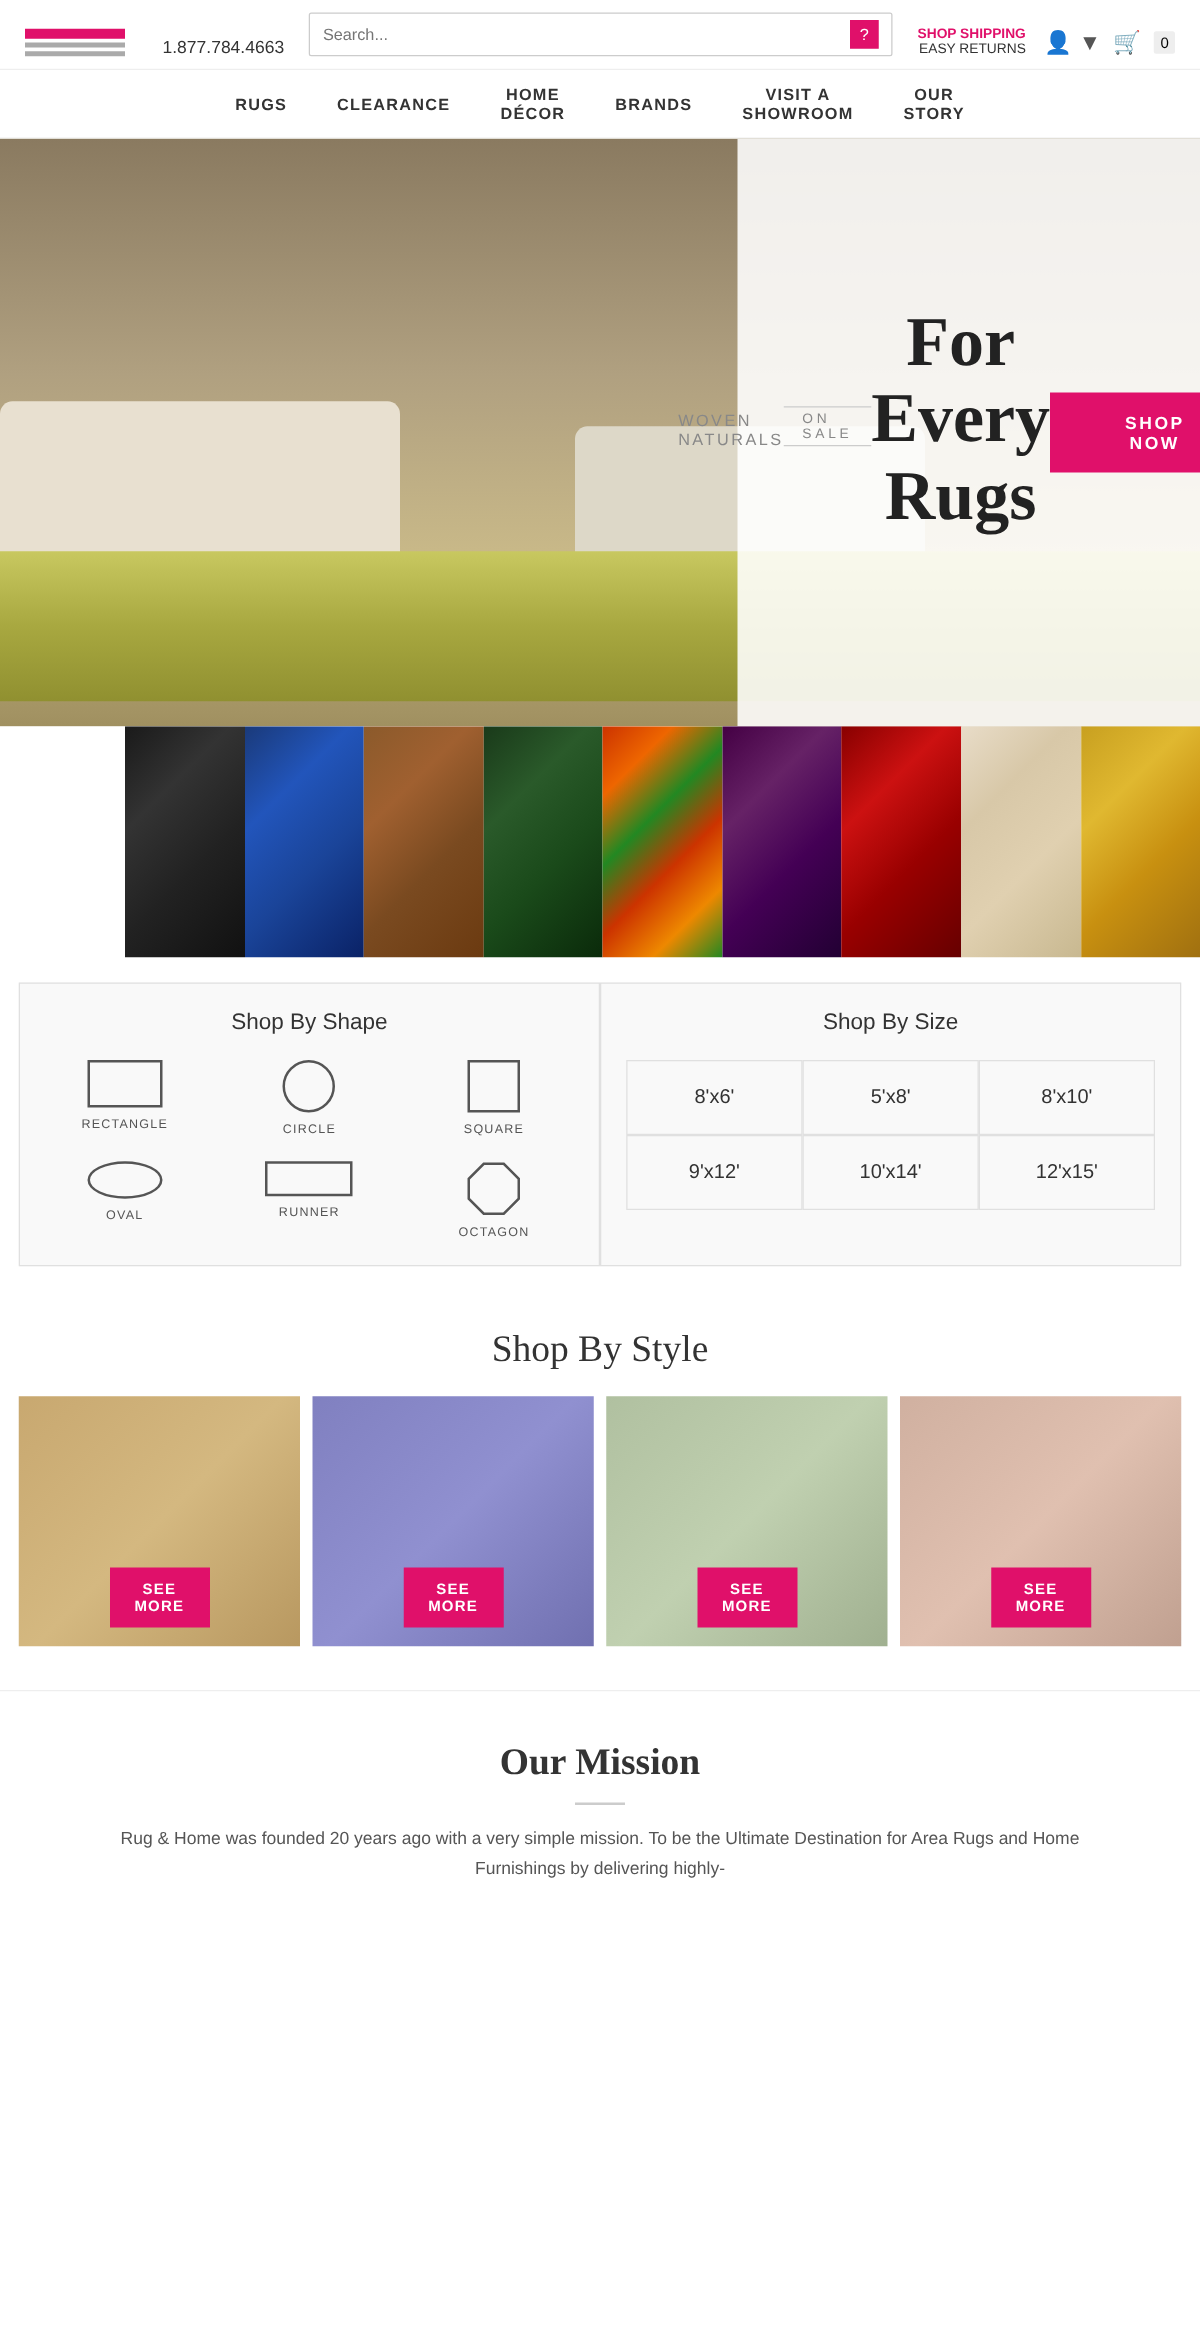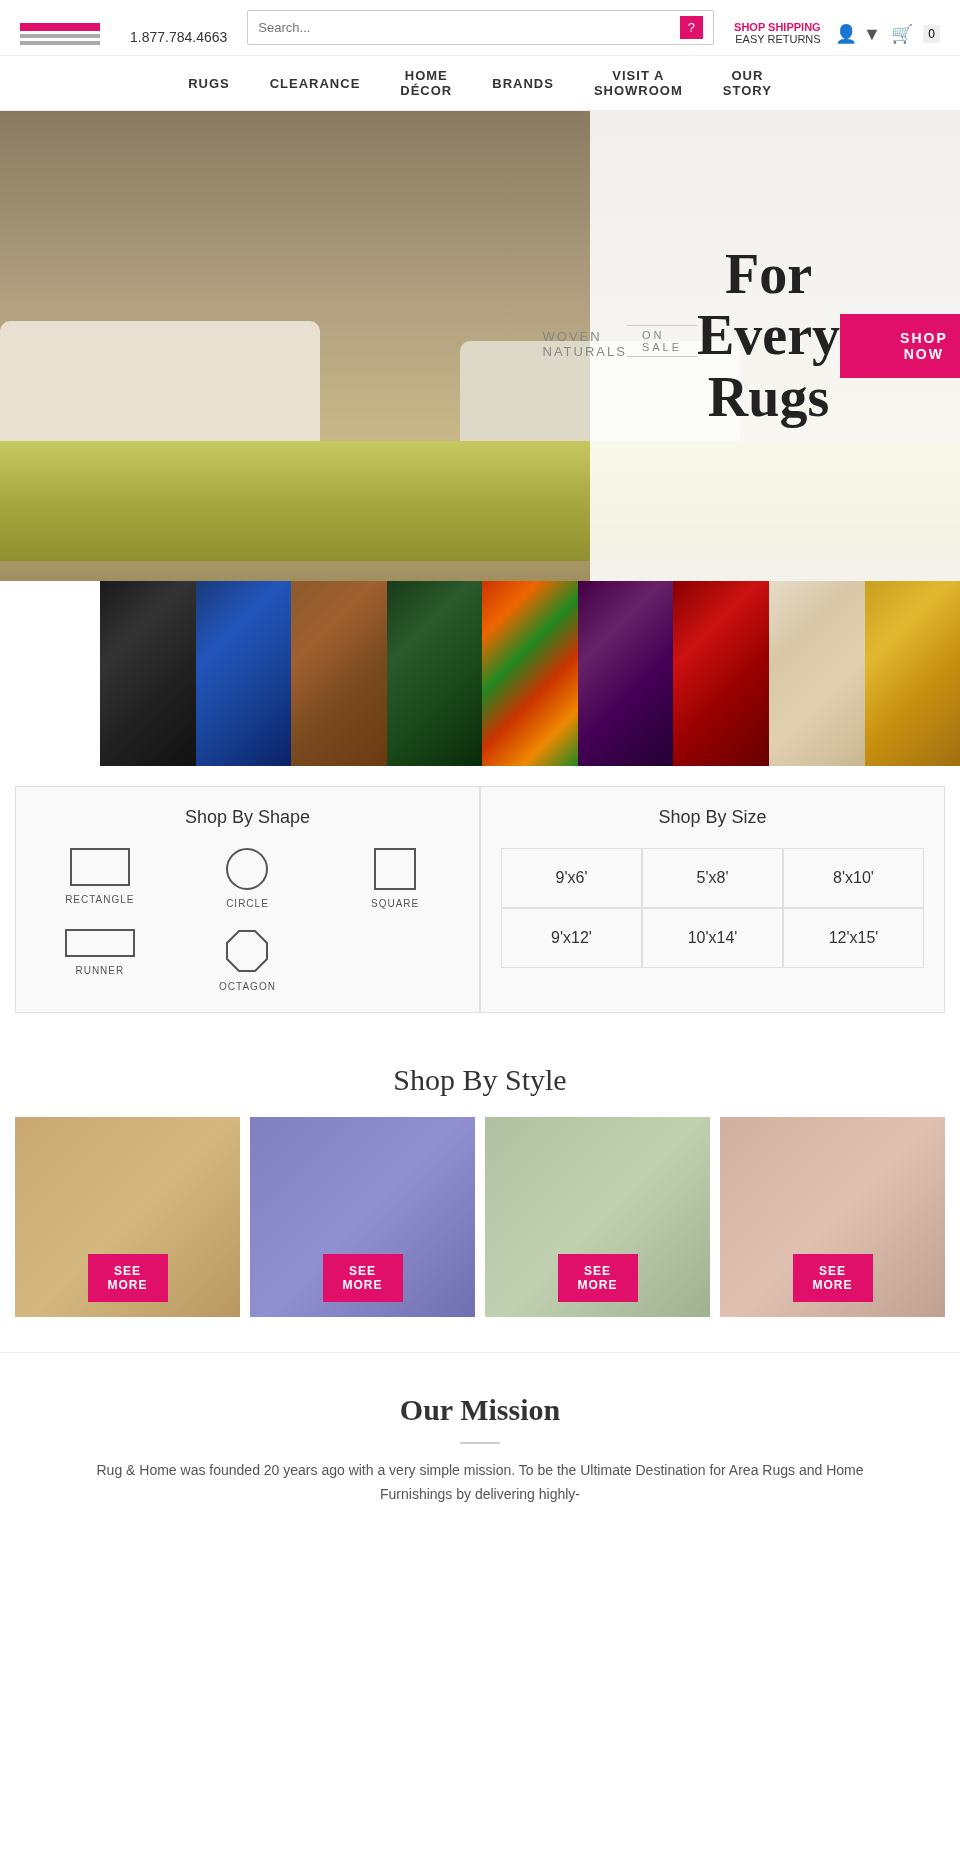--- a/index.html
+++ b/index.html
@@ -474,36 +474,40 @@
       </div>
       <div class="shape-item">
         <div class="shape-circle-el"></div>
         <span class="shape-label">CIRCLE</span>
       </div>
       <div class="shape-item">
         <div class="shape-square"></div>
         <span class="shape-label">SQUARE</span>
       </div>
       <div class="shape-item">
+        <div class="shape-oval"></div>
+        <span class="shape-label">OVAL</span>
+      </div>
+      <div class="shape-item">
         <div class="shape-runner"></div>
         <span class="shape-label">RUNNER</span>
       </div>
       <div class="shape-item">
         <svg width="44" height="44">
           <polygon points="14,2 30,2 42,14 42,30 30,42 14,42 2,30 2,14" fill="none" stroke="#555" stroke-width="2"></polygon>
         </svg>
         <span class="shape-label">OCTAGON</span>
       </div>
     </div>
   </div>
 
   <div class="shop-box">
     <div class="shop-box-title">Shop By Size</div>
     <div class="size-grid">
-      <div class="size-item">9'x6'</div>
+      <div class="size-item">8'x6'</div>
       <div class="size-item">5'x8'</div>
       <div class="size-item">8'x10'</div>
       <div class="size-item">9'x12'</div>
       <div class="size-item">10'x14'</div>
       <div class="size-item">12'x15'</div>
     </div>
   </div>
 
 </div>
 

